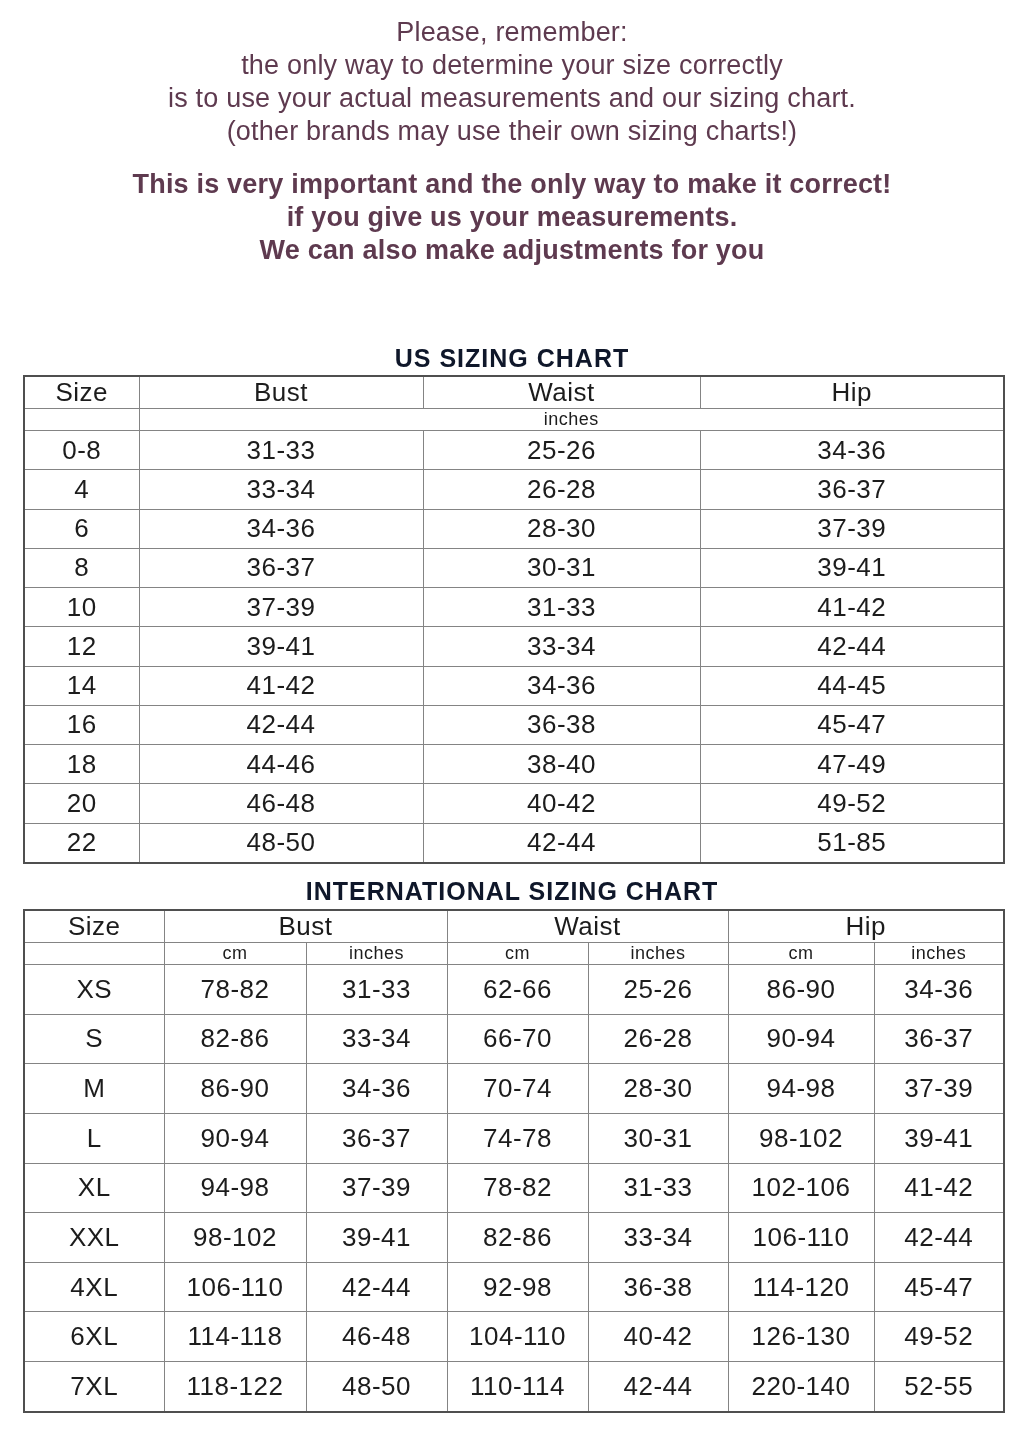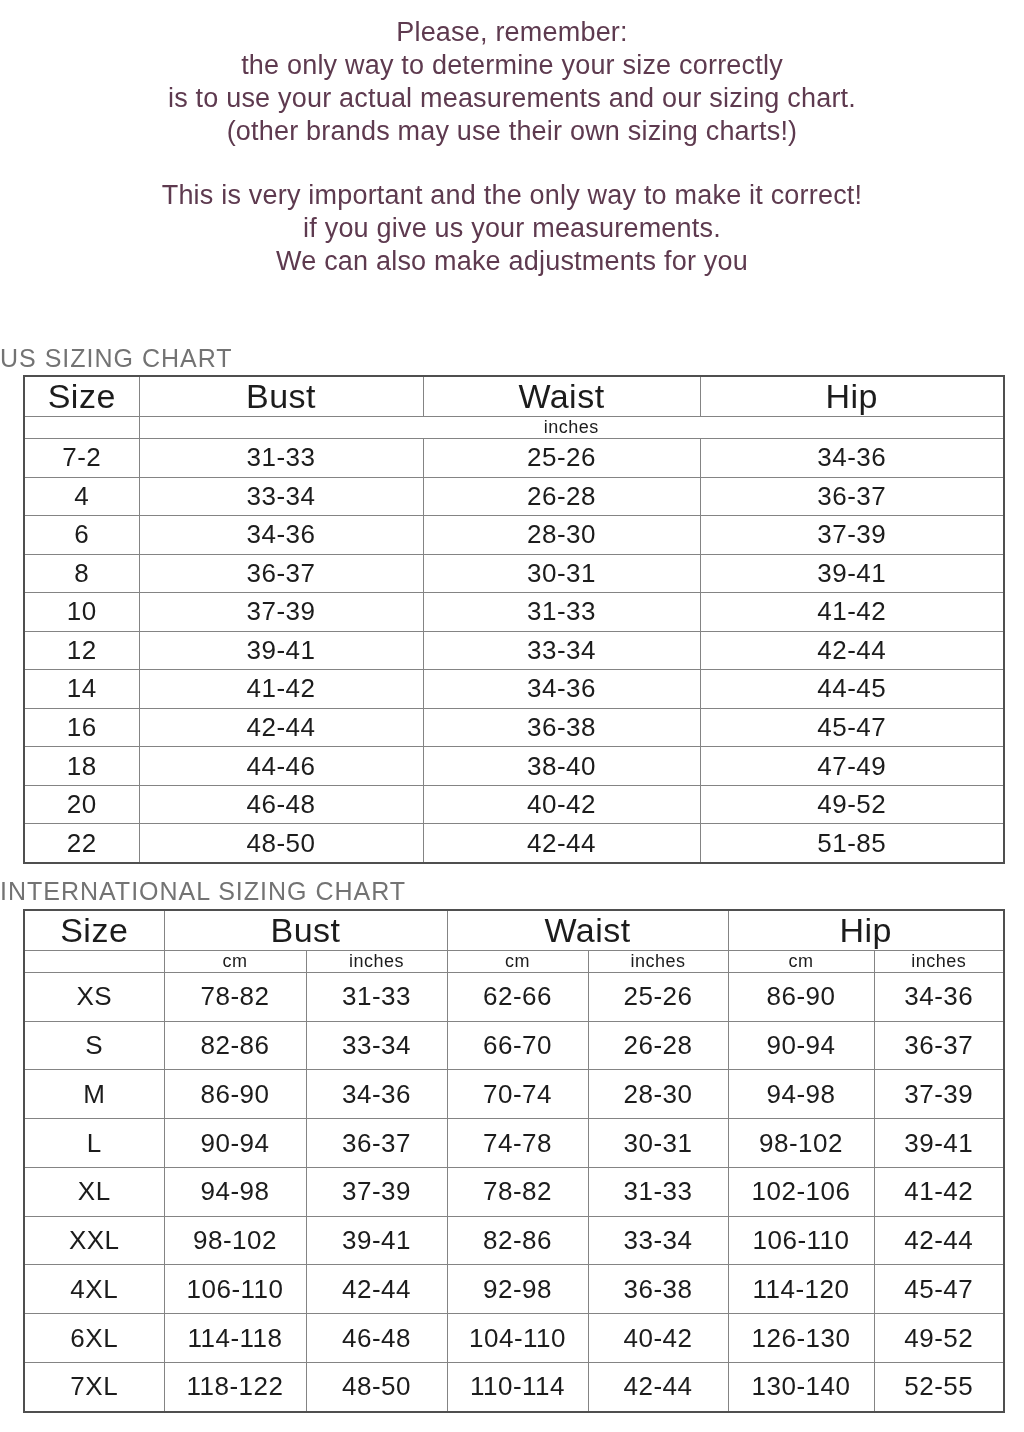--- a/index.html
+++ b/index.html
@@ -17,31 +17,33 @@
     position: absolute;
     top: 16px;
     left: 0;
     width: 100%;
     text-align: center;
     color: #5e3a4f;
     font-size: 27px;
     line-height: 33px;
     letter-spacing: 0.2px;
   }
-  .intro .block2 { margin-top: 31px; }
+  .intro .block2 { margin-top: 20px; font-weight: bold; }
   .intro .line { display: block; }
   
   .chart-title {
     position: absolute;
     left: 0;
     width: 100%;
-    color: #737373;
+    text-align: center;
+    color: #0f172a;
     font-size: 25px;
     letter-spacing: 1px;
     line-height: 28px;
+    font-weight: bold;
   }
   #us-title   { top: 344px; }
   #intl-title { top: 877px; }
   
   table.sizing {
     position: absolute;
     left: 23px;
     width: 980px;
     border-collapse: collapse;
     table-layout: fixed;
@@ -54,21 +56,21 @@
   table.sizing th, table.sizing td {
     border: 1px solid #848484;
     font-weight: normal;
     padding: 0;
     font-size: 26px;
     letter-spacing: 0.5px;
     vertical-align: middle;
     overflow: hidden;
     white-space: nowrap;
   }
-  table.sizing thead th { font-size: 34px; }
+  table.sizing thead th { font-size: 26px; }
   table.sizing thead tr.unit-row th { font-size: 18px; }
 </style>
 </head>
 <body>
 
 <div class="page">
 
   <div class="intro">
     <div class="block1">
       <span class="line">Please, remember:</span>
@@ -99,21 +101,21 @@
         <th>Waist</th>
         <th>Hip</th>
       </tr>
       <tr class="unit-row">
         <th></th>
         <th colspan="3">inches</th>
       </tr>
     </thead>
     <tbody>
         <tr>
-          <td>7-2</td>
+          <td>0-8</td>
           <td>31-33</td>
           <td>25-26</td>
           <td>34-36</td>
         </tr>
         <tr>
           <td>4</td>
           <td>33-34</td>
           <td>26-28</td>
           <td>36-37</td>
         </tr>
@@ -275,19 +277,19 @@
           <td>40-42</td>
           <td>126-130</td>
           <td>49-52</td>
         </tr>
         <tr>
           <td>7XL</td>
           <td>118-122</td>
           <td>48-50</td>
           <td>110-114</td>
           <td>42-44</td>
-          <td>130-140</td>
+          <td>220-140</td>
           <td>52-55</td>
         </tr>
       </tbody>
   </table>
 
 </div>
 
 </body></html>

